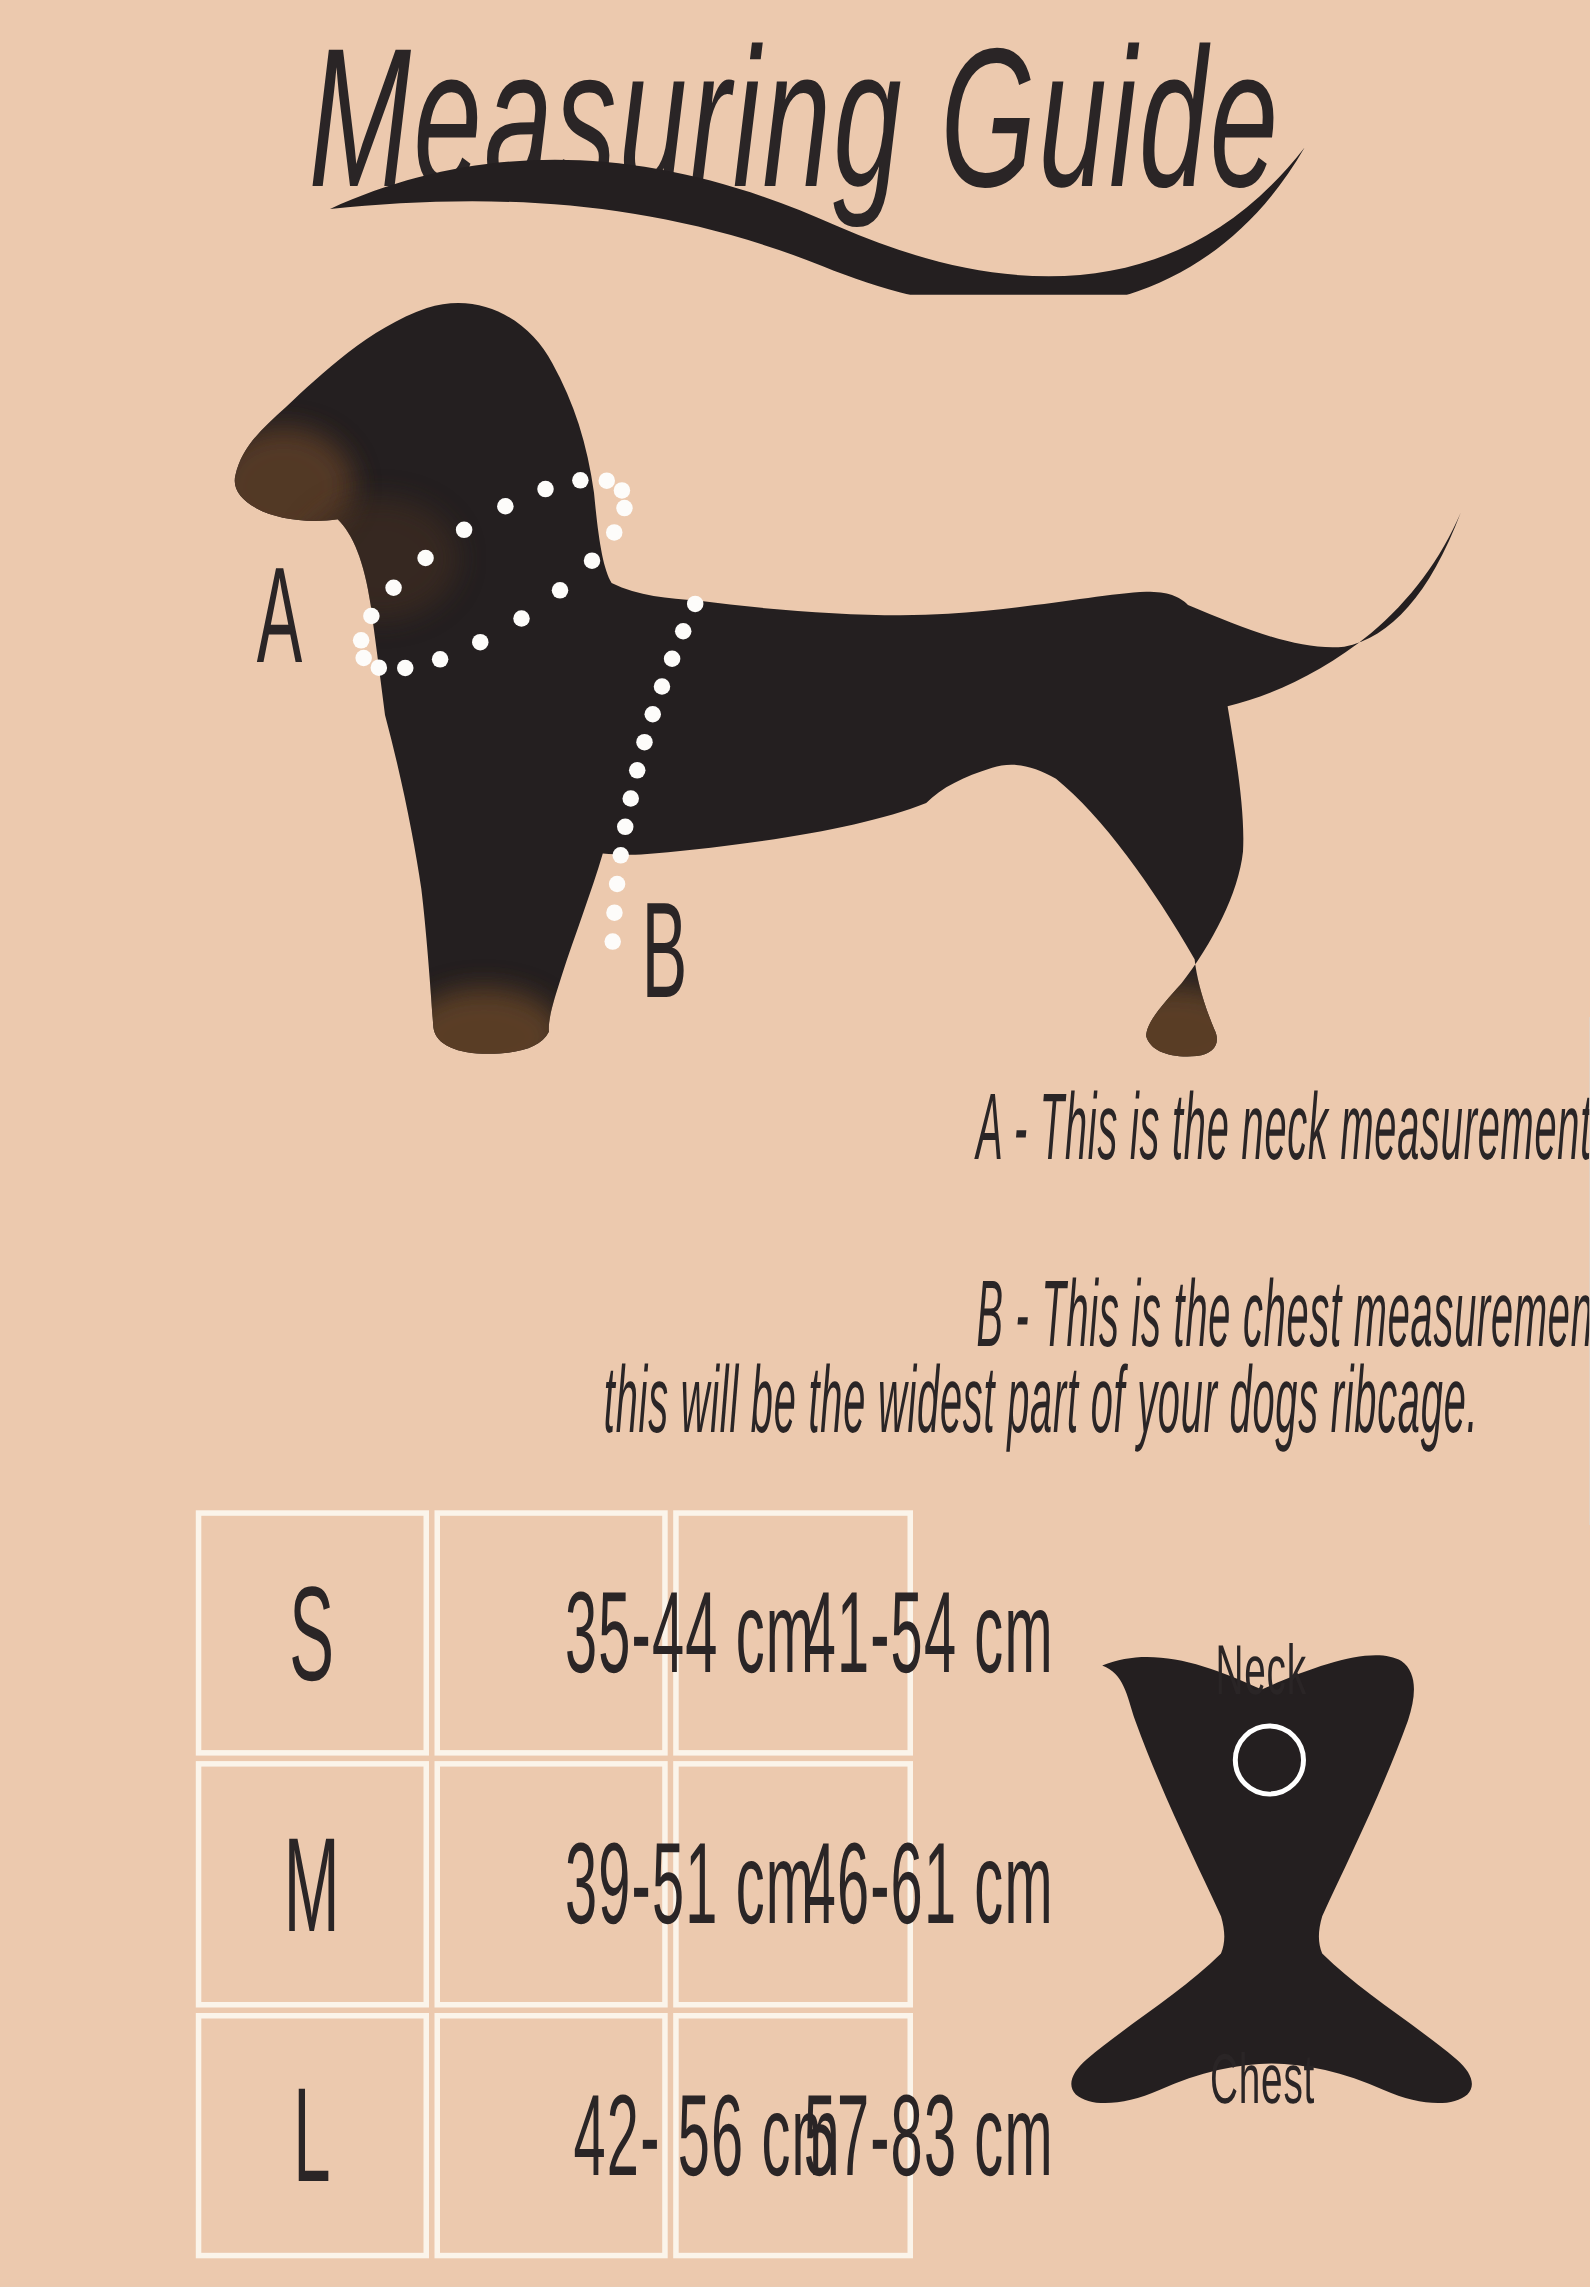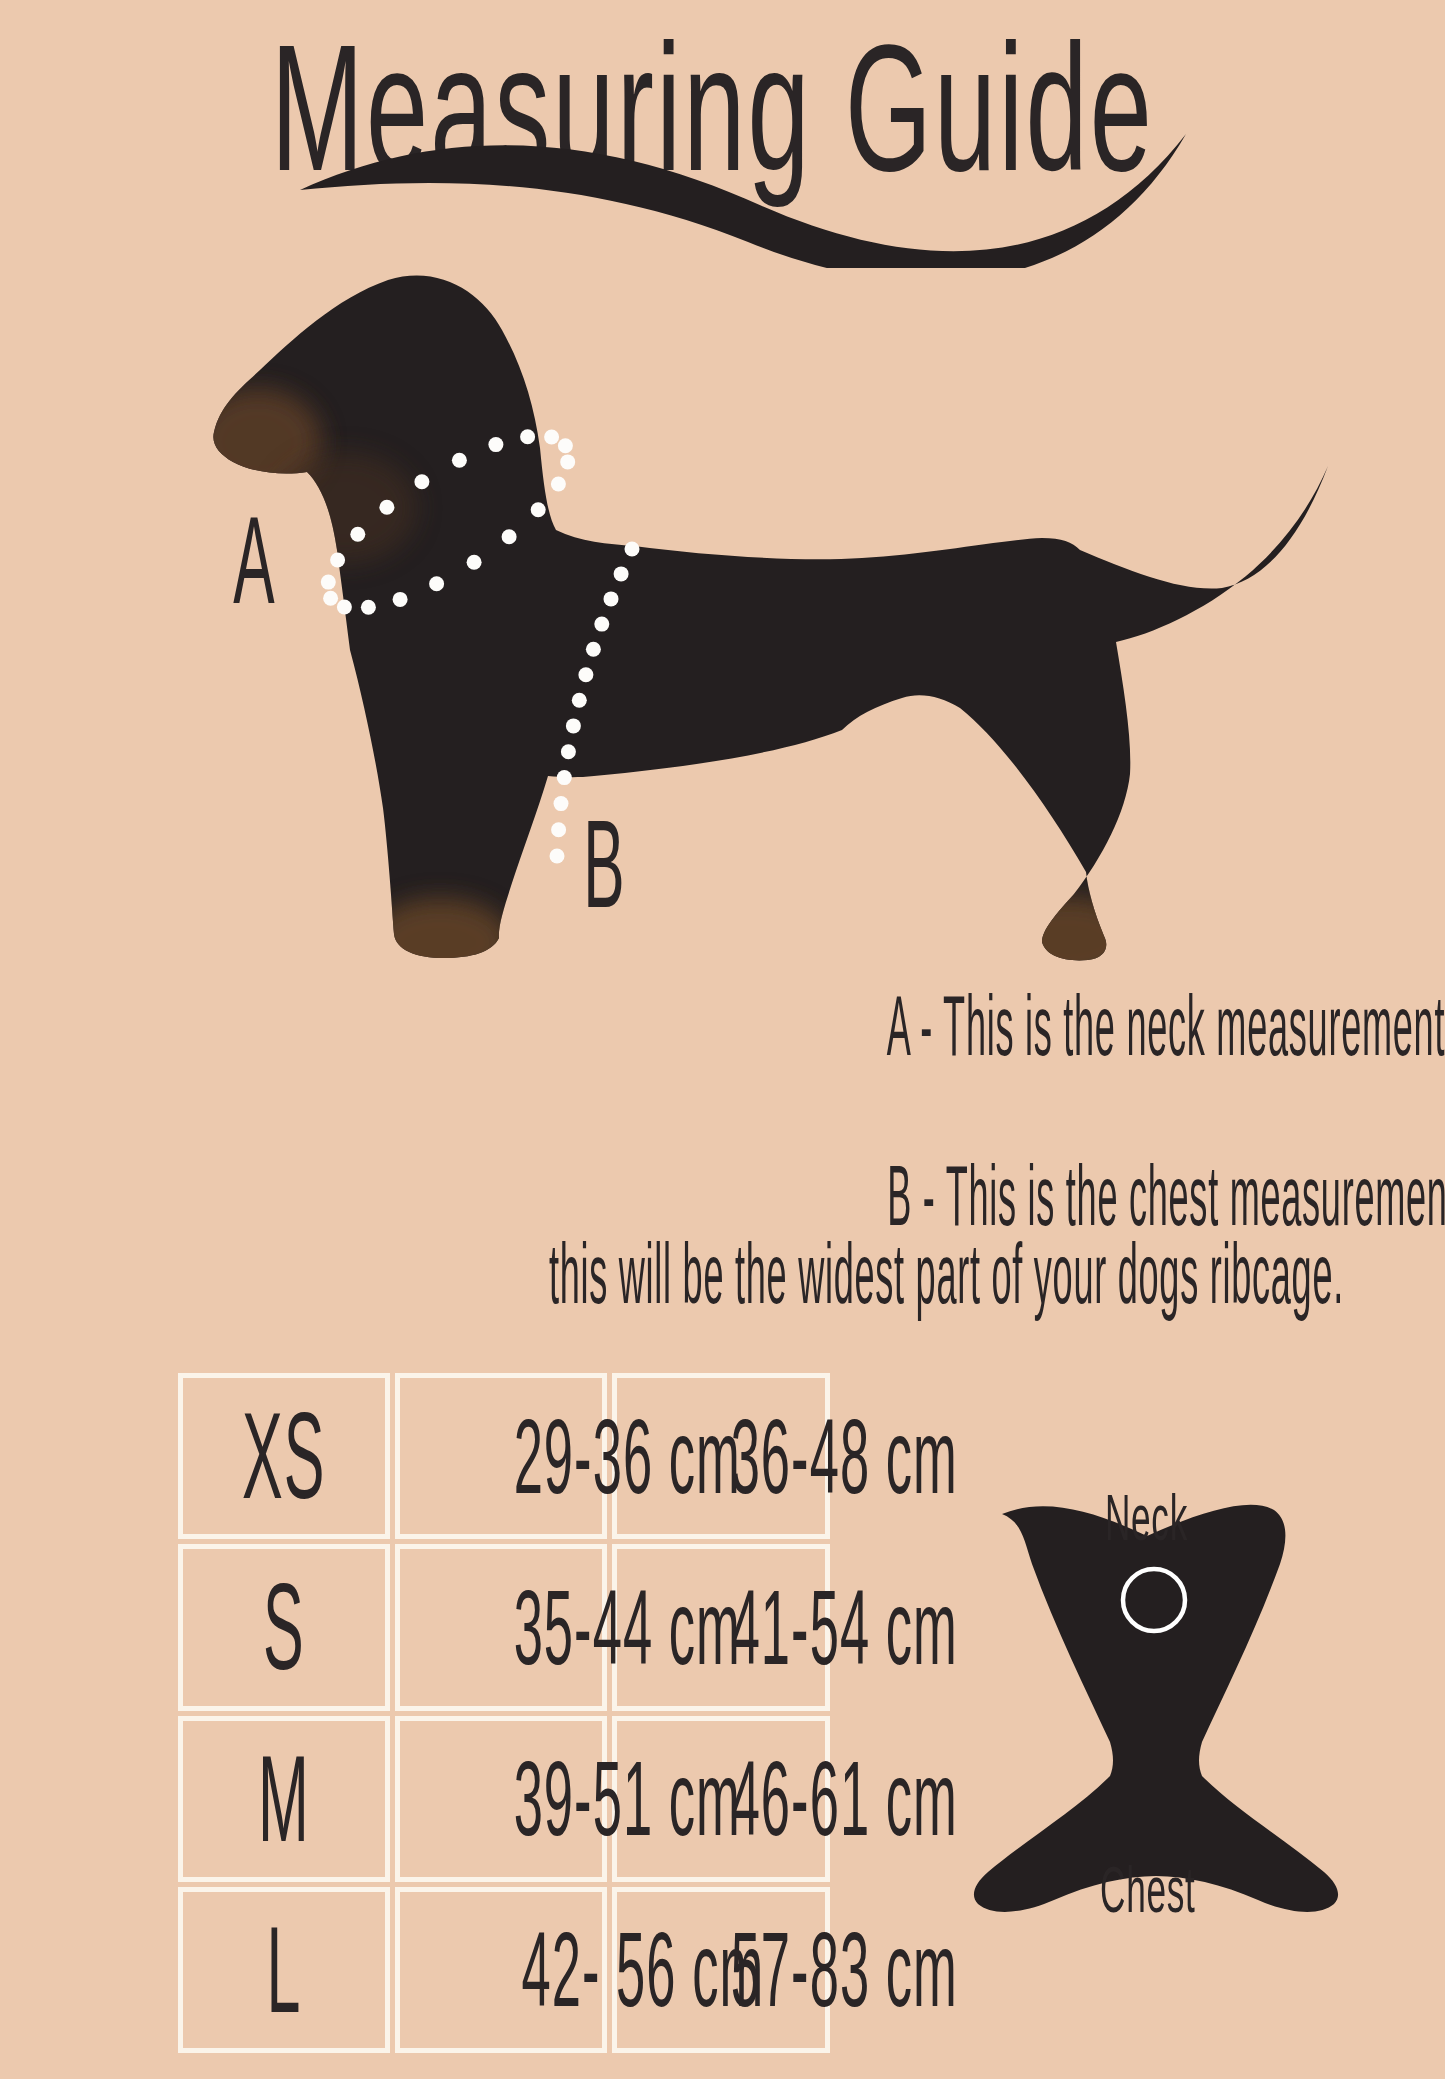--- a/index.html
+++ b/index.html
@@ -13,21 +13,21 @@
   }
   .hand{
     display:inline-block;
     white-space:nowrap;
     transform:scaleX(0.42);
     transform-origin:center center;
     letter-spacing:0.02em;
     font-weight:400;
     color:#2a2526;
   }
-  .centerline{position:absolute;left:0;width:100%;text-align:left;line-height:1;}
+  .centerline{position:absolute;left:0;width:100%;text-align:center;line-height:1;font-style:italic;}
 
   .title-wrap{top:18px;}
   .title-wrap .hand{font-size:180px;transform:scaleX(0.62);letter-spacing:0.02em;}
 
   .swoosh-svg{position:absolute;left:290px;top:118px;}
 
   .dog-svg{position:absolute;left:140px;top:250px;}
 
   .ab-label{position:absolute;line-height:1;text-align:center;width:120px;}
   .ab-label .hand{font-size:124px;transform:scaleX(0.5);}
@@ -190,25 +190,20 @@
   </div>
 
   <table class="size-table">
     <colgroup>
         <col style="width:33%">
         <col style="width:33%">
         <col style="width:34%">
       </colgroup>
     <tbody>
     <tr class="data-row">
-      <td><span class="hand size-text">XS</span></td>
-      <td><span class="hand val-text">29-36 cm</span></td>
-      <td><span class="hand val-text">36-48 cm</span></td>
-    </tr>
-    <tr class="data-row">
       <td><span class="hand size-text">S</span></td>
       <td><span class="hand val-text">35-44 cm</span></td>
       <td><span class="hand val-text">41-54 cm</span></td>
     </tr>
     <tr class="data-row">
       <td><span class="hand size-text">M</span></td>
       <td><span class="hand val-text">39-51 cm</span></td>
       <td><span class="hand val-text">46-61 cm</span></td>
     </tr>
     <tr class="data-row">

